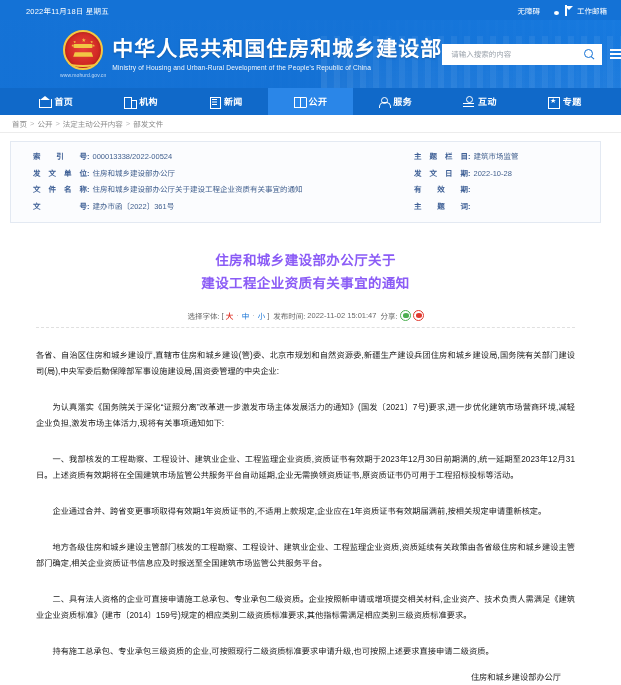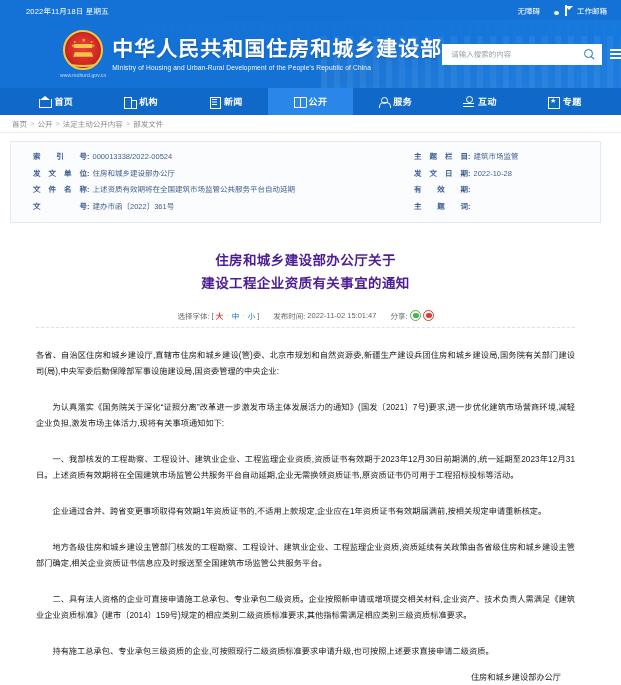--- a/index.html
+++ b/index.html
@@ -219,26 +219,26 @@
   .meta-label {
     color:#3f6096; font-weight:bold; white-space:nowrap;
     width: 54px; text-align: justify; text-align-last: justify;
   }
   .meta-colon { margin: 0 3px 0 0; color:#3f6096; font-weight:bold; }
   .meta-value { color:#43618f; }
 
   
   .article { padding: 26px 26px 0 26px; }
   .art-title {
-    text-align:center; font-size:13.5px; font-weight:bold; color:#4c1d95;
+    text-align:center; font-size:13.5px; font-weight:bold; color:#8b5cf6;
     line-height:1.75; letter-spacing:.4px;
   }
   .art-tools {
     margin-top: 14px;
-    display:flex; align-items:center; justify-content:center; gap:14px;
+    display:flex; align-items:center; justify-content:center; gap:4px;
     font-size:7.5px; color:#666;
     padding-bottom: 6px;
     border-bottom: 1px dashed #e0e0e0;
   }
   .tool-seg { display:flex; align-items:center; gap:2px; white-space:nowrap; }
   .fs-bracket { color:#666; }
   .fs-link { color:#1472d6; cursor:pointer; }
   .fs-link.big { color:#e0392e; font-weight:bold; }
   .fs-dot { color:#bbb; margin:0 1px; }
   .share-ico { width:11px;height:11px;border-radius:50%;display:inline-block;cursor:pointer;position:relative;}
@@ -372,21 +372,21 @@
           <span class="meta-value">000013338/2022-00524</span>
         </div>
         <div class="meta-row">
           <span class="meta-label">发文单位</span>
           <span class="meta-colon">:</span>
           <span class="meta-value">住房和城乡建设部办公厅</span>
         </div>
         <div class="meta-row">
           <span class="meta-label">文件名称</span>
           <span class="meta-colon">:</span>
-          <span class="meta-value">上述资质有效期将在全国建筑市场监管公共服务平台自动延期</span>
+          <span class="meta-value">住房和城乡建设部办公厅关于建设工程企业资质有关事宜的通知</span>
         </div>
         <div class="meta-row">
           <span class="meta-label">文号</span>
           <span class="meta-colon">:</span>
           <span class="meta-value">建办市函〔2022〕361号</span>
         </div>
       </div>
       <div class="meta-col right">
         <div class="meta-row">
           <span class="meta-label">主题栏目</span>

